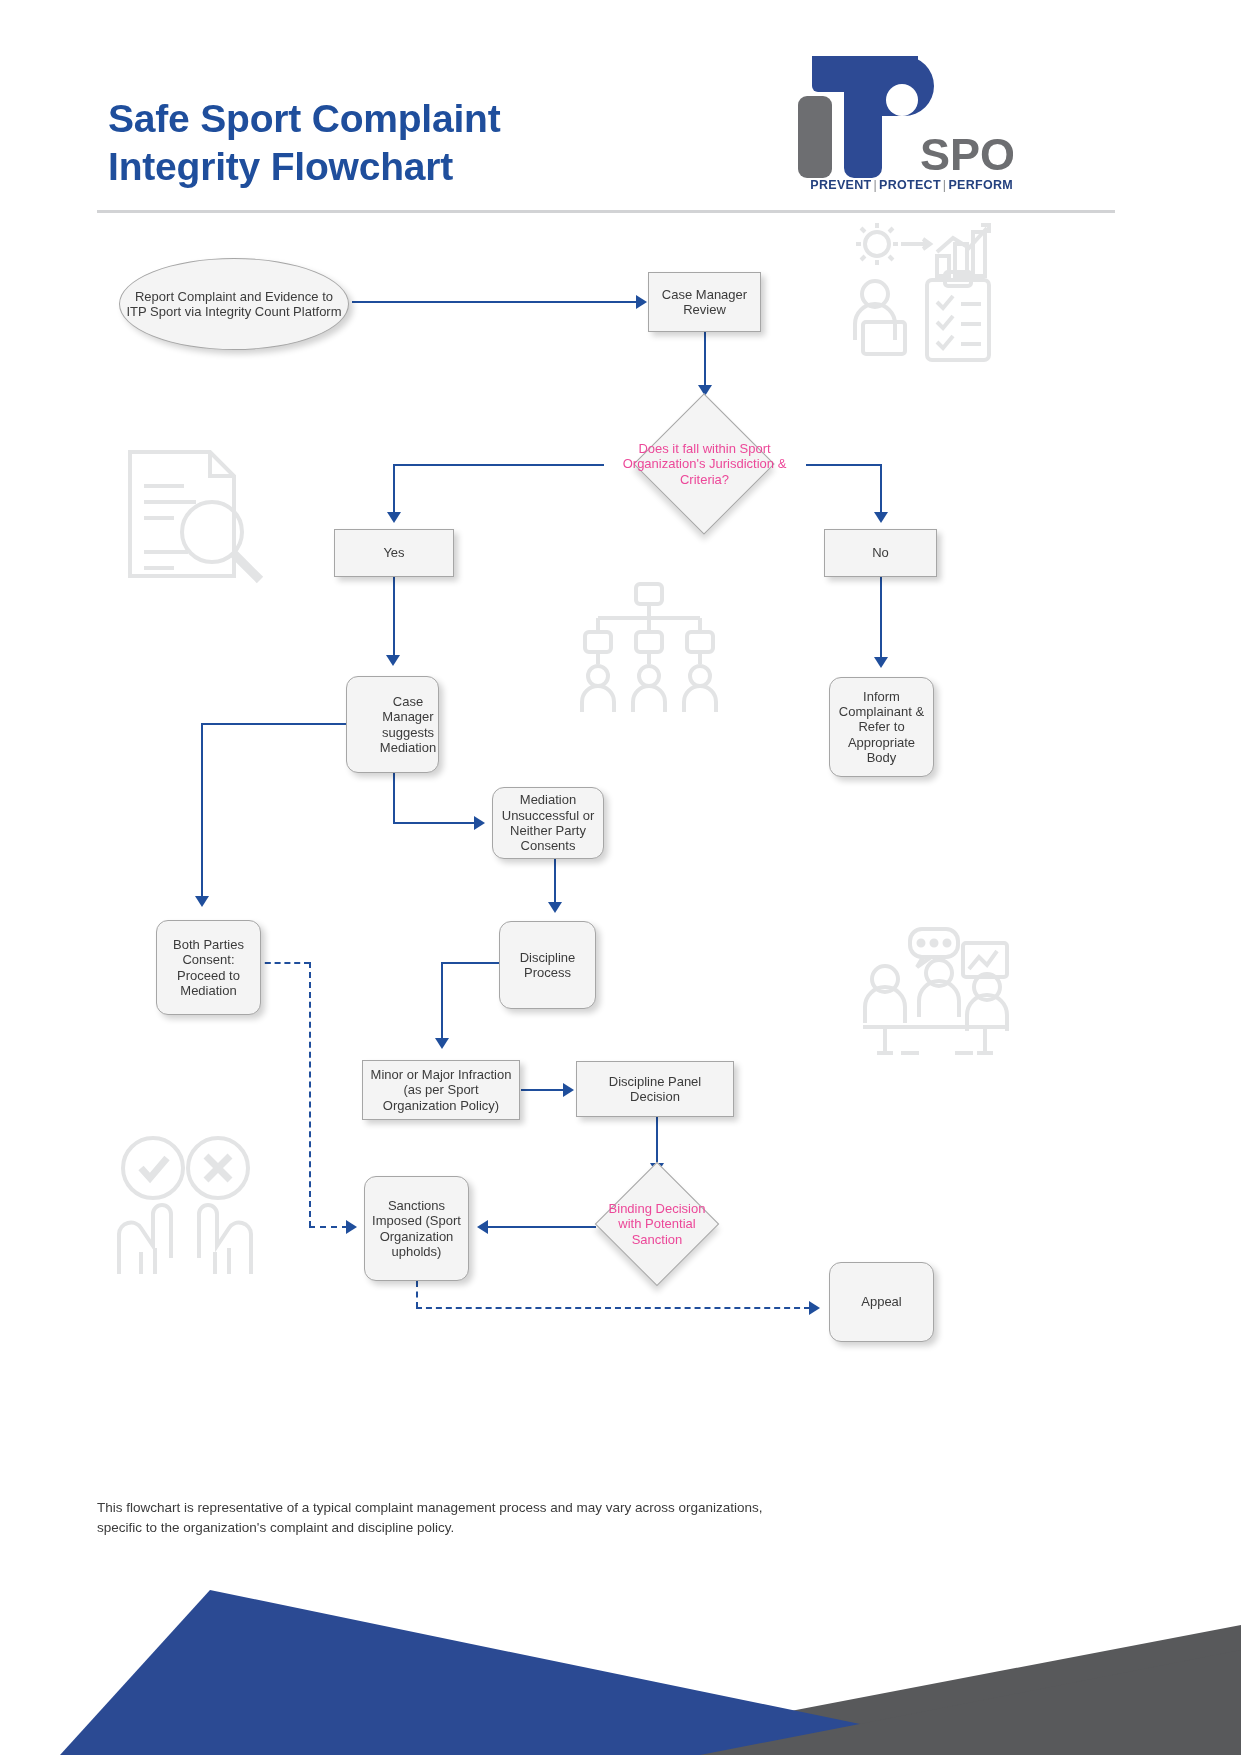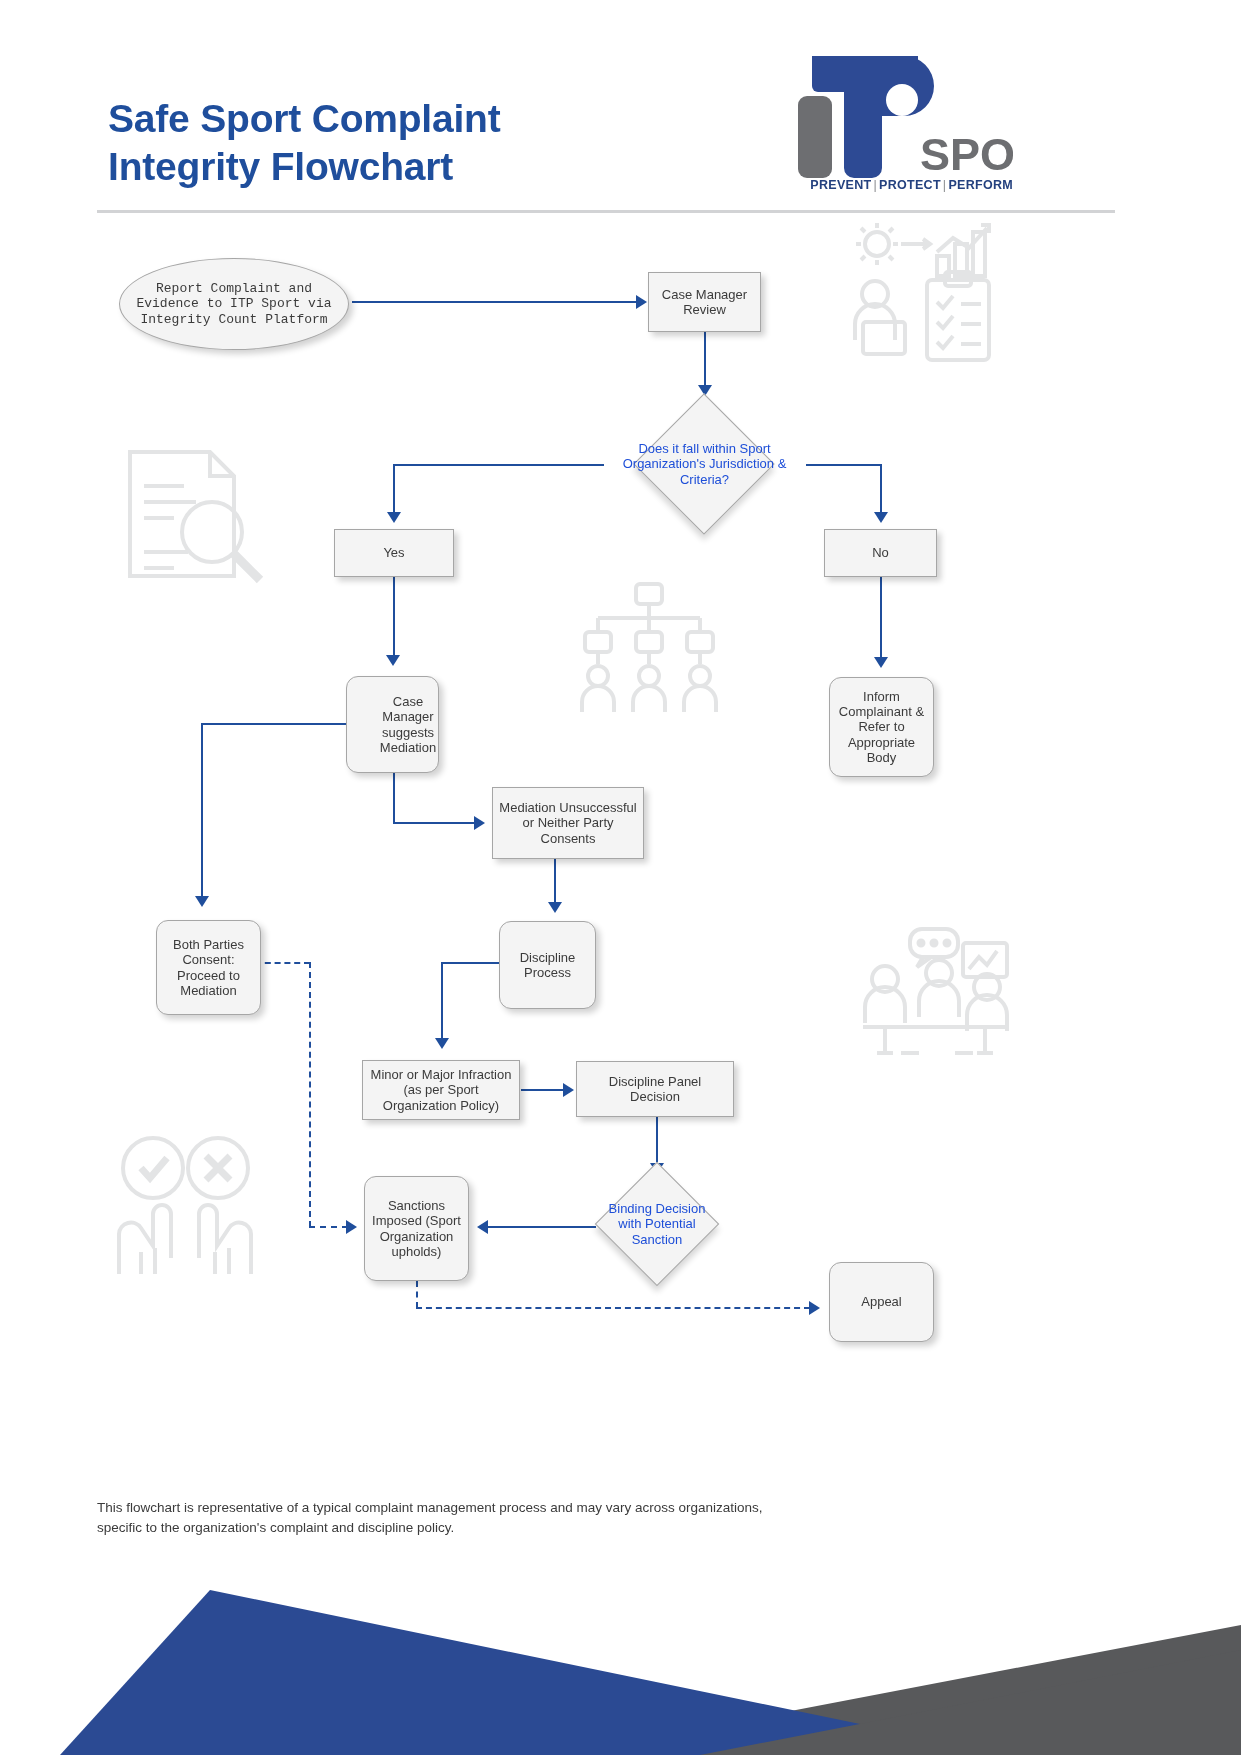--- a/index.html
+++ b/index.html
@@ -89,21 +89,21 @@
     box-shadow: 4px 4px 6px rgba(0,0,0,0.16);
   }
   .diamond .dtext {
     position: absolute;
     left: 0; top: 0;
     width: 100%; height: 100%;
     display: flex; align-items: center; justify-content: center;
     text-align: center;
     font-size: 13px;
     line-height: 1.18;
-    color: #1d4ed8;
+    color: #ec4899;
     z-index: 2;
   }
 
   
   .ln {
     position: absolute;
     background: #1f4e9c;
     z-index: 2;
   }
   .ln.h { height: 2px; }
@@ -245,21 +245,21 @@
       <circle cx="48" cy="40" r="30"></circle>
       <path d="M36 40 l9 10 17-20" stroke-width="7"></path>
       <circle cx="113" cy="40" r="30"></circle>
       <path d="M101 28 l24 24 M125 28 l-24 24" stroke-width="7"></path>
       <path d="M14 146 v-40 a12 12 0 0 1 22 -6 l12 18 v-32 a9 9 0 0 1 18 0 v44"></path>
       <path d="M146 146 v-40 a12 12 0 0 0 -22 -6 l-12 18 v-32 a9 9 0 0 0 -18 0 v44"></path>
       <path d="M36 146 v-22 M50 146 v-26 M110 146 v-22 M124 146 v-26"></path>
     </svg>
   </div>
 
-  <div class="node oval" style="left:119px; top:258px; width:230px; height:92px;font-family:Liberation Mono, monospace;">
+  <div class="node oval" style="left:119px; top:258px; width:230px; height:92px;">
     <span>Report Complaint and Evidence to ITP Sport via Integrity Count Platform</span>
   </div>
 
   <div class="node" style="left:648px; top:272px; width:113px; height:60px;">
     <span>Case Manager Review</span>
   </div>
 
   <div class="diamond" style="left:602px; top:403px; width:205px; height:122px;">
     <div class="shape" style="width:100px;height:100px;left:52px;top:11px;"></div>
     <div class="dtext" style="padding:0 16px;">Does it fall within Sport Organization's Jurisdiction &amp; Criteria?</div>
@@ -274,21 +274,21 @@
   </div>
 
   <div class="node rounded" style="left:346px; top:676px; width:93px; height:97px;padding-left:37px;">
     <span>Case Manager suggests Mediation</span>
   </div>
 
   <div class="node rounded" style="left:829px; top:677px; width:105px; height:100px;">
     <span>Inform Complainant &amp; Refer to Appropriate Body</span>
   </div>
 
-  <div class="node" style="left:492px; top:787px; width:152px; height:72px;">
+  <div class="node" style="left:492px; top:787px; width:112px; height:72px;border-radius:12px;">
     <span>Mediation Unsuccessful or Neither Party Consents</span>
   </div>
 
   <div class="node rounded" style="left:156px; top:920px; width:105px; height:95px;">
     <span>Both Parties Consent: Proceed to Mediation</span>
   </div>
 
   <div class="node rounded" style="left:499px; top:921px; width:97px; height:88px;">
     <span>Discipline Process</span>
   </div>

